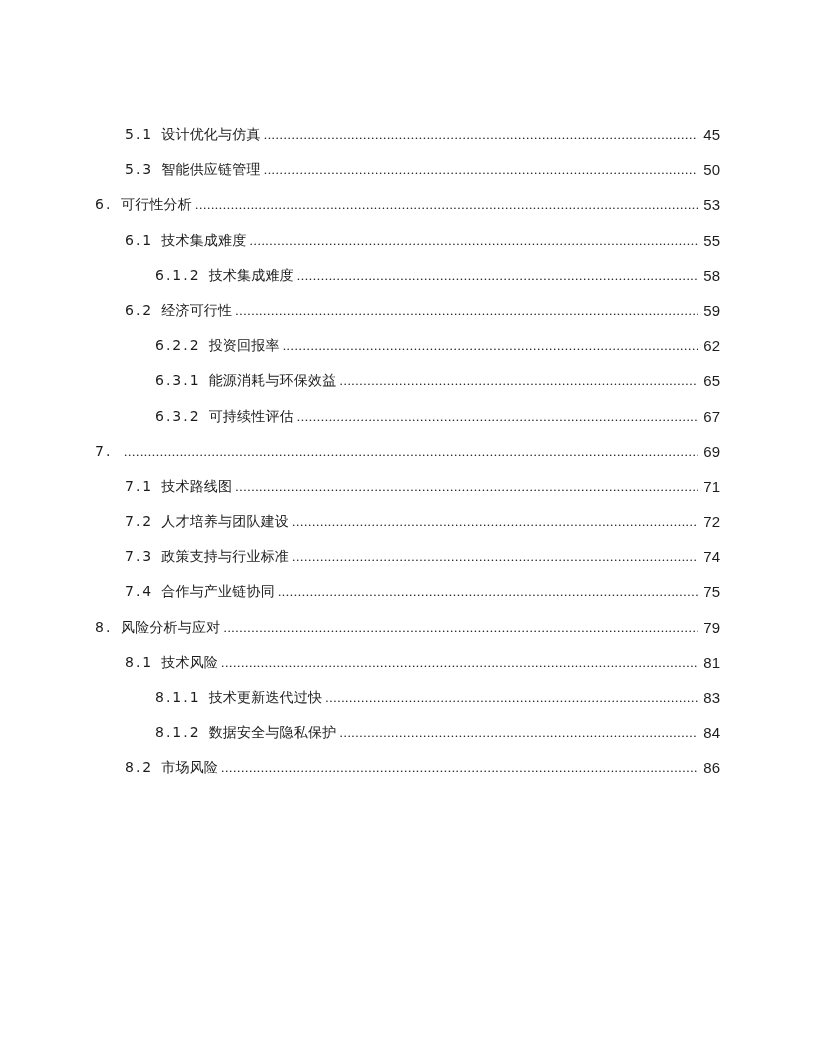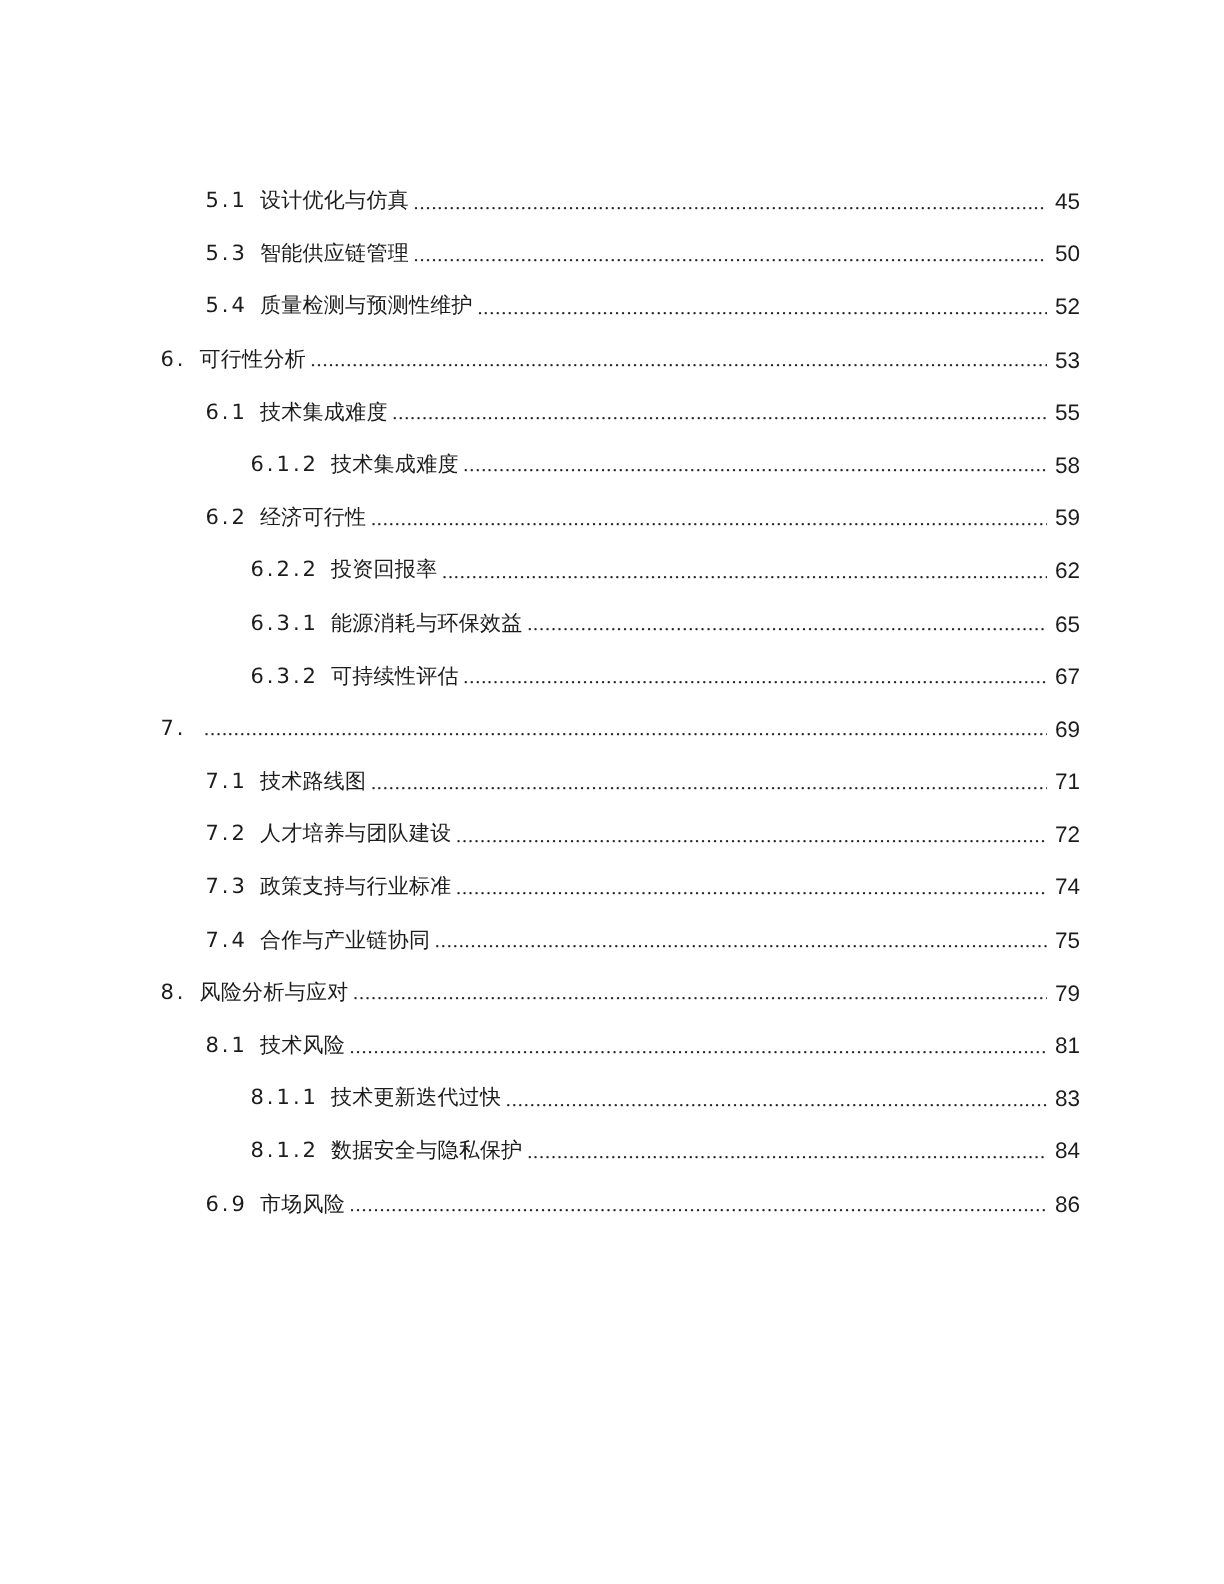--- a/index.html
+++ b/index.html
@@ -17,25 +17,24 @@
     font-family: "DejaVu Sans", "Liberation Sans", sans-serif;
     color: #1c1c1c;
     font-size: 14px;
     overflow: hidden;
   }
   .toc-list {
     width: 100%;
   }
   .toc-row {
     display: flex;
-    align-items: center;
+    align-items: flex-start;
     height: 35.2px;
     line-height: 35.2px;
     white-space: nowrap;
-    margin-left: 12px;
   }
   .toc-row.level-1 { padding-left: 0; }
   .toc-row.level-2 { padding-left: 30px; }
   .toc-row.level-3 { padding-left: 60px; }
   .toc-num {
     letter-spacing: 2px;
     margin-right: 8px;
     flex: 0 0 auto;
   }
   .toc-row.level-1 .toc-num { min-width: 18px; }
@@ -77,26 +76,20 @@
   </div>
 
 
   <div class="toc-row level-2">
     <span class="toc-num">5.3</span>
     <span class="toc-title">智能供应链管理</span>
     <span class="toc-leader"></span>
     <span class="toc-page-num">50</span>
   </div>
 
-  <div class="toc-row level-2">
-    <span class="toc-num">5.4</span>
-    <span class="toc-title">质量检测与预测性维护</span>
-    <span class="toc-leader"></span>
-    <span class="toc-page-num">52</span>
-  </div>
 
   <div class="toc-row level-1">
     <span class="toc-num">6.</span>
     <span class="toc-title">可行性分析</span>
     <span class="toc-leader"></span>
     <span class="toc-page-num">53</span>
   </div>
 
   <div class="toc-row level-2">
     <span class="toc-num">6.1</span>
@@ -199,19 +192,19 @@
   </div>
 
   <div class="toc-row level-3">
     <span class="toc-num">8.1.2</span>
     <span class="toc-title">数据安全与隐私保护</span>
     <span class="toc-leader"></span>
     <span class="toc-page-num">84</span>
   </div>
 
   <div class="toc-row level-2">
-    <span class="toc-num">6.9</span>
+    <span class="toc-num">8.2</span>
     <span class="toc-title">市场风险</span>
     <span class="toc-leader"></span>
     <span class="toc-page-num">86</span>
   </div>
 </div>
 </div>
 
 </body></html>

